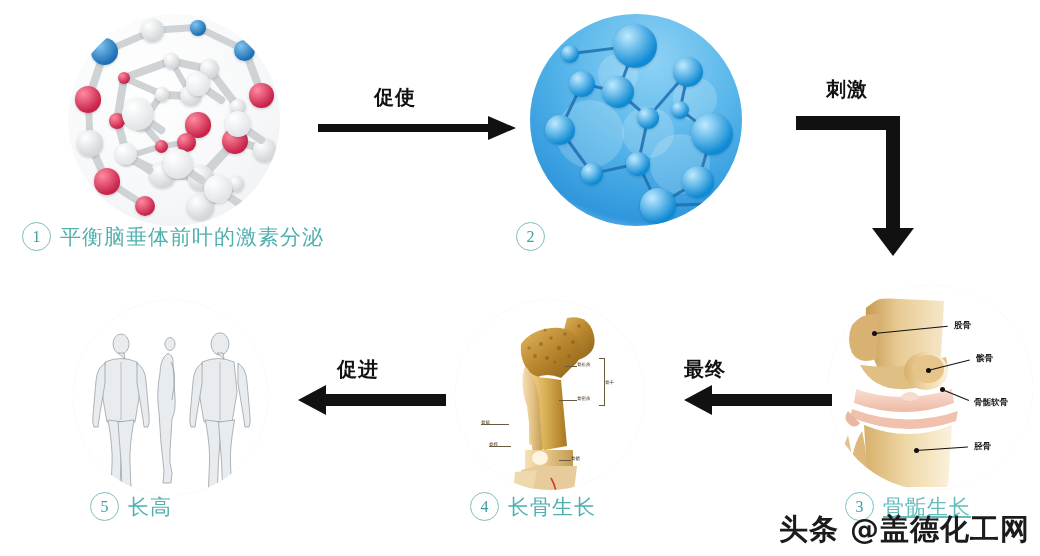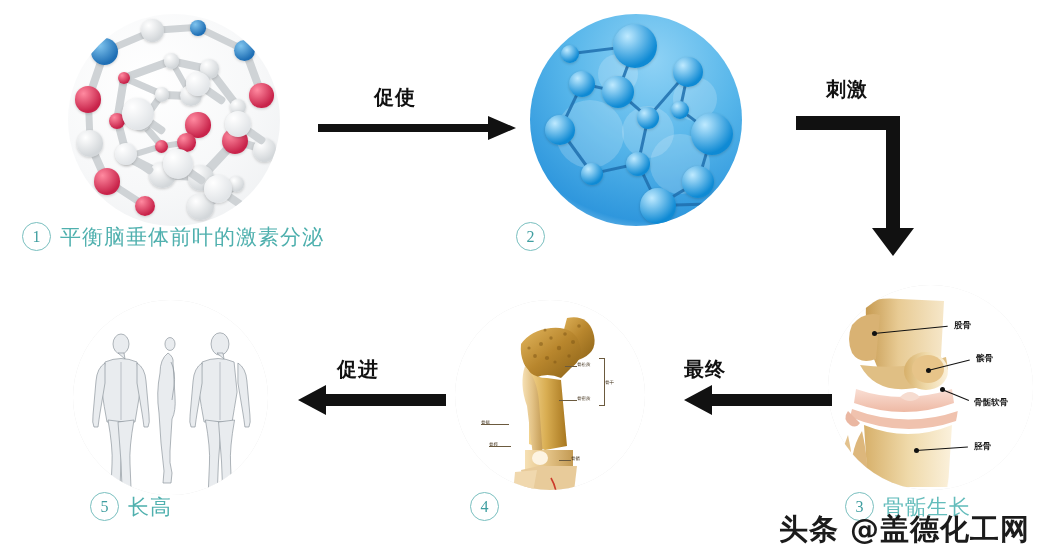--- a/index.html
+++ b/index.html
@@ -29,21 +29,21 @@
     width:27px;height:27px;border-radius:50%;
     border:1.4px solid #79bfbf;color:#3f9ea0;
     display:flex;align-items:center;justify-content:center;
     font-size:16px;line-height:1;font-family:"Liberation Serif","DejaVu Serif",serif;
     flex:0 0 auto;
   }
   .caption .txt{
     font-size:21px;letter-spacing:1px;color:#4fb0ae;
     font-family:"DejaVu Sans","Liberation Sans",sans-serif;
   }
-  .caption.faded .txt{color:#63bcbb;}
+  .caption.faded .txt{color:#63bcbb;text-decoration:underline;}
 
   
   .arrow-label{
     position:absolute;font-size:20px;font-weight:bold;color:#111;
     letter-spacing:1px;white-space:nowrap;
     font-family:"DejaVu Sans","Liberation Sans",sans-serif;
   }
   .arrow-svg{position:absolute;}
 
   
@@ -290,20 +290,21 @@
               <circle cx="74" cy="48" r="1.6"></circle>
               <circle cx="124" cy="26" r="1.8"></circle>
               <circle cx="114" cy="56" r="1.7"></circle>
               <circle cx="90" cy="30" r="1.5"></circle>
             </g>
           </svg><div class="tinylabel" style="left: 122px; top: 62px;">骨松质</div><div class="tinyline" style="left: 110px; top: 66px; width: 12px;"></div><div class="tinylabel" style="left: 122px; top: 96px;">骨密质</div><div class="tinyline" style="left: 104px; top: 100px; width: 18px;"></div><div class="tinylabel" style="left: 150px; top: 80px;">骨干</div><div class="tinylabel" style="left: 26px; top: 120px;">骨骺</div><div class="tinyline" style="left: 26px; top: 124px; width: 28px;"></div><div class="tinylabel" style="left: 34px; top: 142px;">骨膜</div><div class="tinyline" style="left: 34px; top: 146px; width: 22px;"></div><div class="tinylabel" style="left: 116px; top: 156px;">骨髓</div><div class="tinyline" style="left: 104px; top: 160px; width: 12px;"></div><div style="position: absolute; left: 144px; top: 58px; width: 5px; height: 46px; border-top: 0.8px solid rgb(107, 90, 62); border-right: 0.8px solid rgb(107, 90, 62); border-bottom: 0.8px solid rgb(107, 90, 62); border-image: initial; border-left: none;"></div></div>
     </div>
   </div>
   <div class="caption" style="left:470px;top:492px;">
     <span class="num">4</span>
+    <span class="txt">长骨生长</span>
   </div>
 
   <div class="node">
     <div class="circle hairline" style="left:73px;top:300px;width:195px;height:195px;">
       <div class="people-wrap" id="people"><svg viewBox="0 0 195 195" width="195" height="195">
             <ellipse cx="48" cy="44" rx="8" ry="10" fill="#e9ecef" stroke="#8e969d" stroke-width="0.7"></ellipse>
             <path d="M45 53 h6 l1 6 z" fill="#e9ecef" stroke="#8e969d" stroke-width="0.7"></path>
             <path d="M32 62 q16 -7 32 0 l3 30 q-3 18 -5 30 l-28 0 q-3 -16 -5 -30 z" fill="#e9ecef" stroke="#8e969d" stroke-width="0.7"></path>
             <path d="M32 63 q-8 5 -9 18 l-3 34 q-1 8 1 12 l4 0 q1 -8 2 -14 l5 -30 z" fill="#e9ecef" stroke="#8e969d" stroke-width="0.7"></path>
             <path d="M64 63 q8 5 9 18 l3 34 q1 8 -1 12 l-4 0 q-1 -8 -2 -14 l-5 -30 z" fill="#e9ecef" stroke="#8e969d" stroke-width="0.7"></path>

